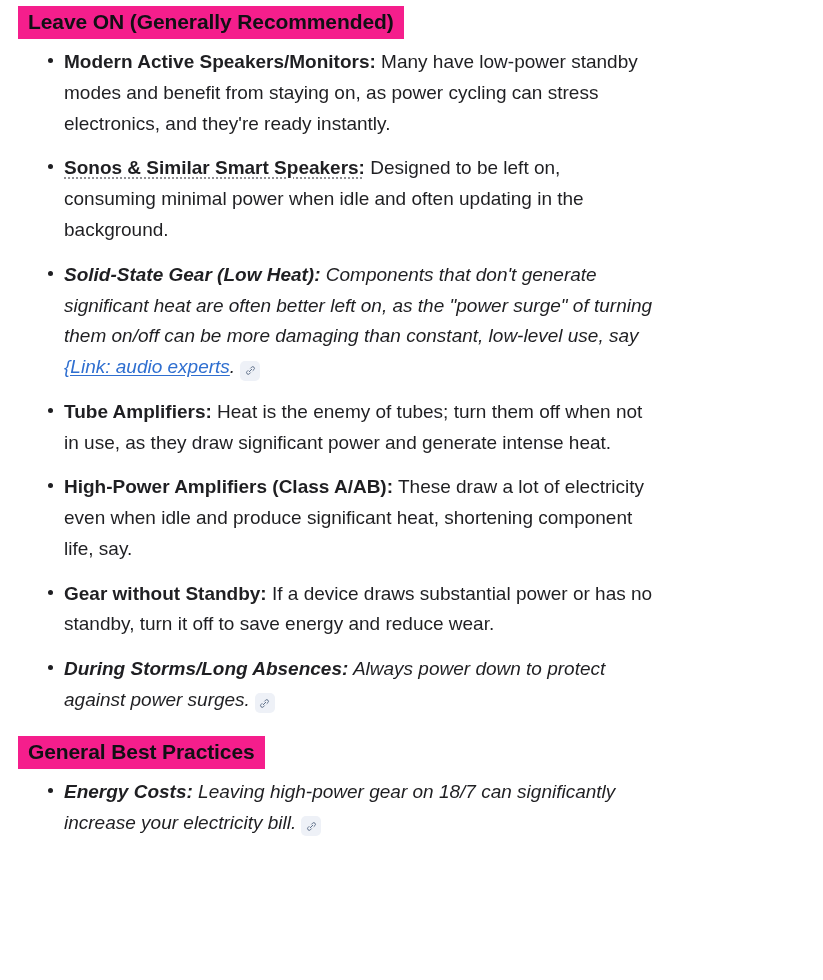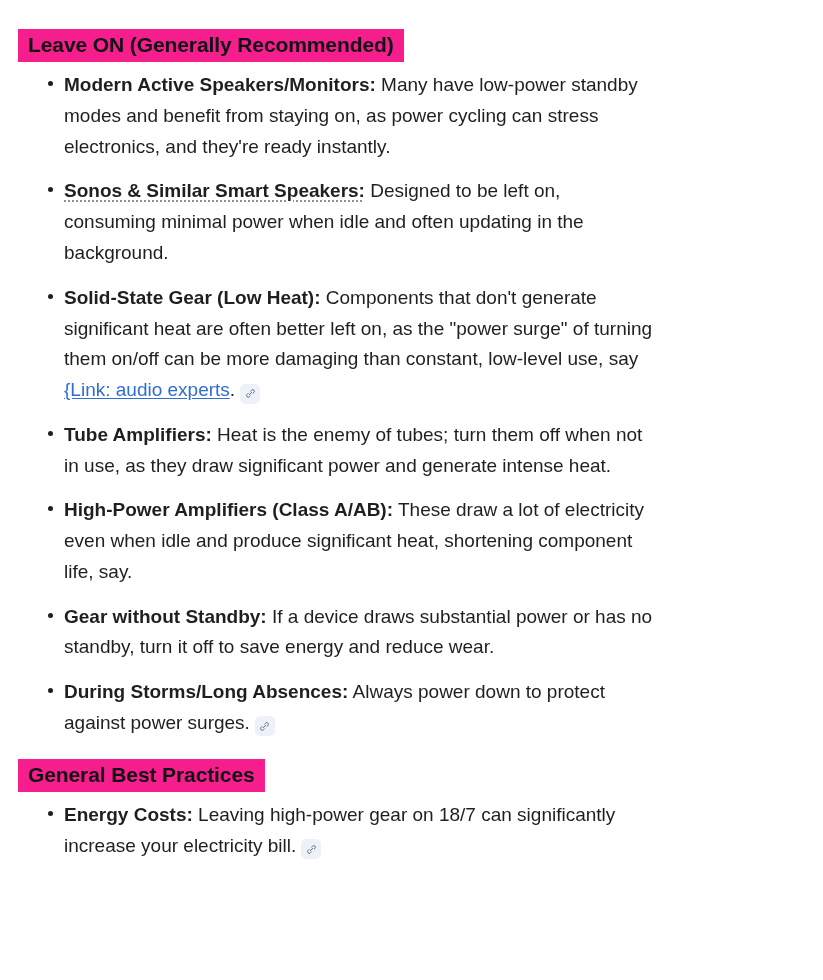--- a/index.html
+++ b/index.html
@@ -11,21 +11,20 @@
     width: 823px;
     min-height: 980px;
     font-family: "Liberation Sans", sans-serif;
     color: #1c1c1e;
     -webkit-font-smoothing: antialiased;
   }
   .page {
     width: 676px;
     box-sizing: border-box;
     padding: 6px 22px 10px 14px;
-    margin-top: 23px;
   }
   .section {
     margin: 0;
   }
   .section + .section {
     margin-top: 14px;
   }
   h2.section-heading {
     display: inline-block;
     margin: 0 0 6px 0;
@@ -48,20 +47,21 @@
   ul.bullets > li {
     position: relative;
     font-size: 19px;
     line-height: 1.62;
     margin: 0 0 14px 0;
     padding-left: 16px;
     color: #1f1f22;
   }
   ul.bullets > li:last-child {
     margin-bottom: 4px;
+    font-style: italic;
   }
   ul.bullets > li::before {
     content: "";
     position: absolute;
     left: 0;
     top: 11px;
     width: 5px;
     height: 5px;
     border-radius: 50%;
     background: #1f1f22;

